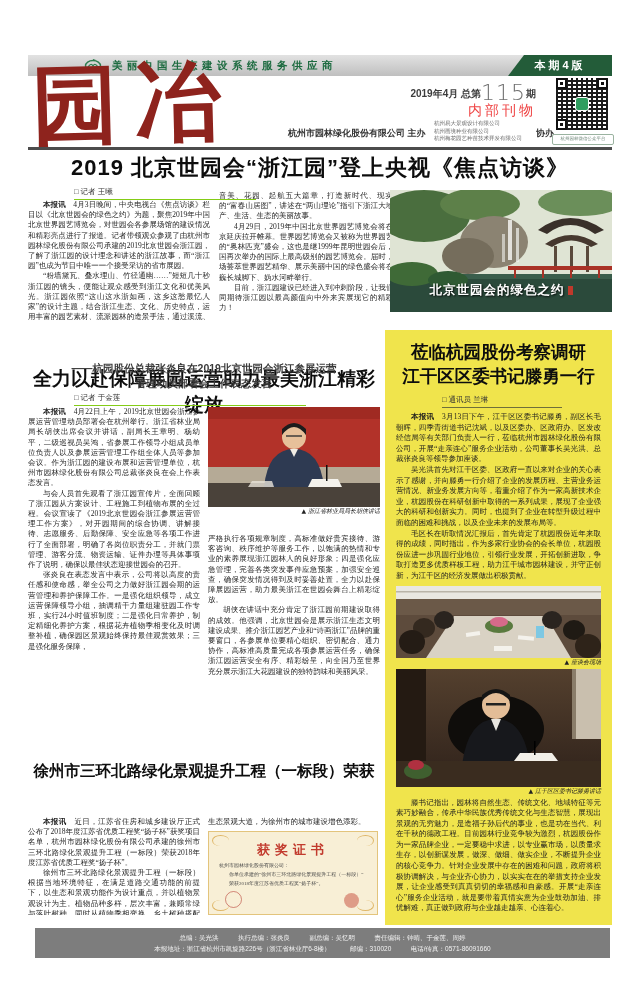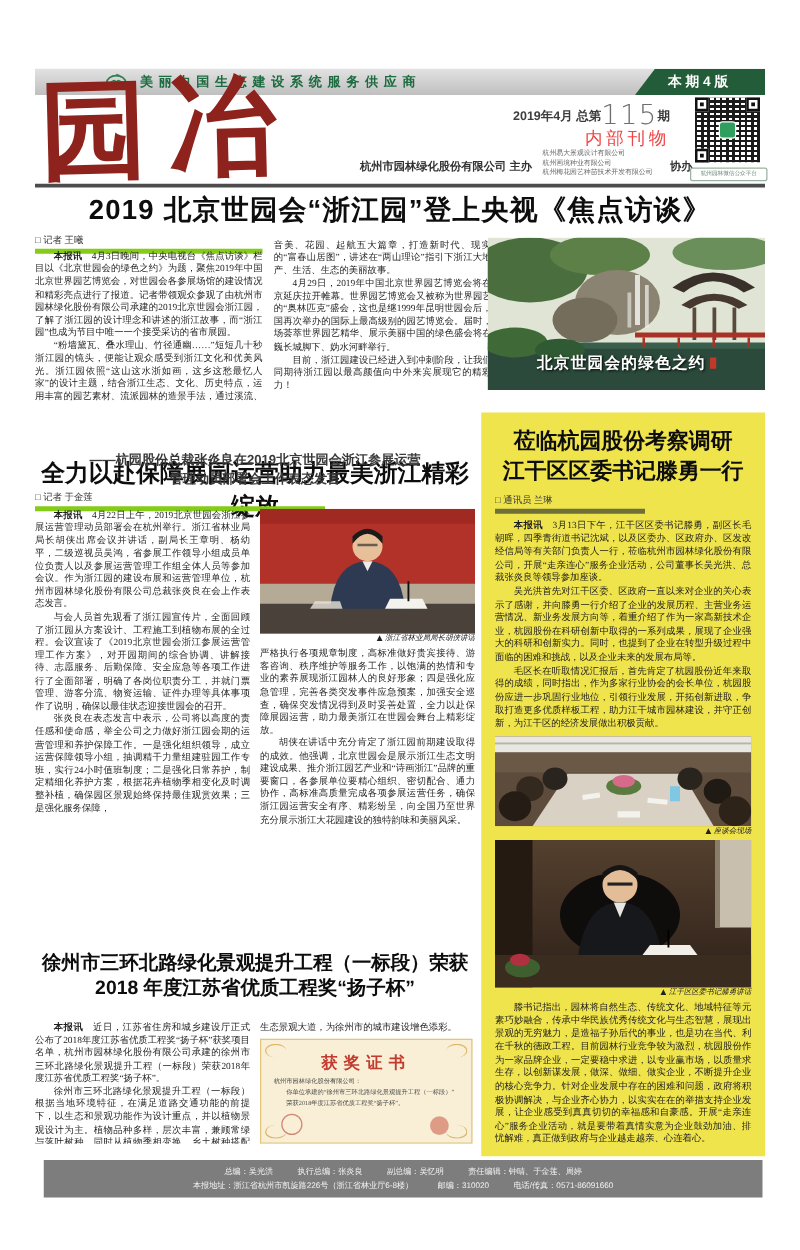--- a/index.html
+++ b/index.html
@@ -39,22 +39,22 @@
   .qr i::after{content:"";position:absolute;left:2px;top:2px;width:3px;height:3px;background:#111;}
   .qr .tl{left:0;top:0}.qr .tr{right:0;top:0}.qr .bl{left:0;bottom:0}
   .qrlogo{position:absolute;left:19px;top:19px;width:14px;height:14px;background:#2f9e5f;
           border:1.5px solid #fff;border-radius:3px;box-sizing:border-box;}
   .qr-caption{position:absolute;left:524px;top:56px;width:60px;height:9px;border:1px solid #9ab3a0;
           border-radius:2px;font-size:4.5px;color:#6c8577;text-align:center;line-height:8px;
           font-family:"Liberation Sans",sans-serif;overflow:hidden;}
   .rule{position:absolute;left:28px;top:147px;width:584px;height:3px;background:#4c4c4c;}
   
   .headline{font-family:"Liberation Sans",sans-serif;font-weight:900;color:#0d0d0d;text-align:center;}
-  .byline{font-size:7.5px;color:#333;border-bottom:4px solid #84cc16;padding-bottom:2px;
-          font-family:"Liberation Sans",sans-serif;}
+  .byline{font-size:7.5px;color:#333;border-bottom:1px solid #84cc16;padding-bottom:2px;
+          font-family:"Liberation Sans",sans-serif;margin-left:46px;}
   .col p{margin:0;font-size:7.5px;line-height:10.2px;text-align:justify;text-indent:2em;color:#1f1f1f;}
   .col p.noindent{text-indent:0;}
   .col p b{font-weight:bold;}
   .photo-cap{font-size:6px;font-style:italic;color:#222;text-align:right;
              font-family:"DejaVu Serif",serif;line-height:8px;}
   
   .a1-headline{position:absolute;left:28px;top:153px;width:584px;font-size:22px;letter-spacing:1px;}
   .a1-byline{position:absolute;left:28px;top:187px;width:182px;}
   .a1-col1{position:absolute;left:28px;top:200px;width:182px;height:121px;overflow:hidden;}
   .a1-col2{position:absolute;left:219px;top:191px;width:182px;height:130px;overflow:hidden;}
@@ -214,27 +214,26 @@
         <path d="M74,28 Q86,12 98,28 L98,22 Q86,10 74,22 Z" fill="#1c1c1c"></path>
         <rect x="78" y="28" width="16" height="2" fill="#333" opacity="0.7"></rect>
         <path d="M56,80 Q60,42 86,42 Q112,42 116,80 Z" fill="#2e3a52"></path>
         <path d="M82,42 L86,50 L90,42 Z" fill="#f0ece4"></path>
         <polygon points="100,80 134,80 130,72 104,72" fill="#f4f2ec"></polygon>
         <rect x="118" y="58" width="1.5" height="16" fill="#111"></rect>
         <polygon points="40,80 66,80 64,74 44,74" fill="#e8e4da" opacity="0.8"></polygon>
       </svg>
     </div>
     <div class="photo-cap">▲ 浙江省林业局局长胡侠讲话</div>
-    <p class="noindent" style="margin-top:3px">严格执行各项规章制度，高标准做好贵宾接待、游客咨询、秩序维护等服务工作，以饱满的热情和专业的素养展现浙江园林人的良好形象；四是强化应急管理，完善各类突发事件应急预案，加强安全巡查，确保突发情况得到及时妥善处置，全力以赴保障展园运营，助力最美浙江在世园会舞台上精彩绽放。</p>
+    <p class="noindent" style="margin-top:19px">严格执行各项规章制度，高标准做好贵宾接待、游客咨询、秩序维护等服务工作，以饱满的热情和专业的素养展现浙江园林人的良好形象；四是强化应急管理，完善各类突发事件应急预案，加强安全巡查，确保突发情况得到及时妥善处置，全力以赴保障展园运营，助力最美浙江在世园会舞台上精彩绽放。</p>
     <p>胡侠在讲话中充分肯定了浙江园前期建设取得的成效。他强调，北京世园会是展示浙江生态文明建设成果、推介浙江园艺产业和“诗画浙江”品牌的重要窗口，各参展单位要精心组织、密切配合、通力协作，高标准高质量完成各项参展运营任务，确保浙江园运营安全有序、精彩纷呈，向全国乃至世界充分展示浙江大花园建设的独特韵味和美丽风采。</p>
   </div>
 
   <div class="headline a3-headline">
     <div>徐州市三环北路绿化景观提升工程（一标段）荣获</div>
-    <div>2018 年度江苏省优质工程奖“扬子杯”</div>
   </div>
   <div class="col a3-col1">
     <p><b>本报讯</b><span>　近日，江苏省住房和城乡建设厅正式公布了2018年度江苏省优质工程奖“扬子杯”获奖项目名单，杭州市园林绿化股份有限公司承建的徐州市三环北路绿化景观提升工程（一标段）荣获2018年度江苏省优质工程奖“扬子杯”。</span></p>
     <p>徐州市三环北路绿化景观提升工程（一标段）根据当地环境特征，在满足道路交通功能的前提下，以生态和景观功能作为设计重点，并以植物景观设计为主。植物品种多样，层次丰富，兼顾常绿与落叶树种，同时从植物季相变换、乡土树种搭配等角度考虑均衡配置，并结合当地生态环境特点，选用防尘、防噪、抗污染和水土保持的树种，打造出一条具有地方特色、形象独特的</p>
   </div>
   <div class="col a3-col2">
     <p class="noindent">生态景观大道，为徐州市的城市建设增色添彩。</p>
     <div class="certificate">
       <i class="cert-corner cc-tl"></i>
         <i class="cert-corner cc-tr"></i>

